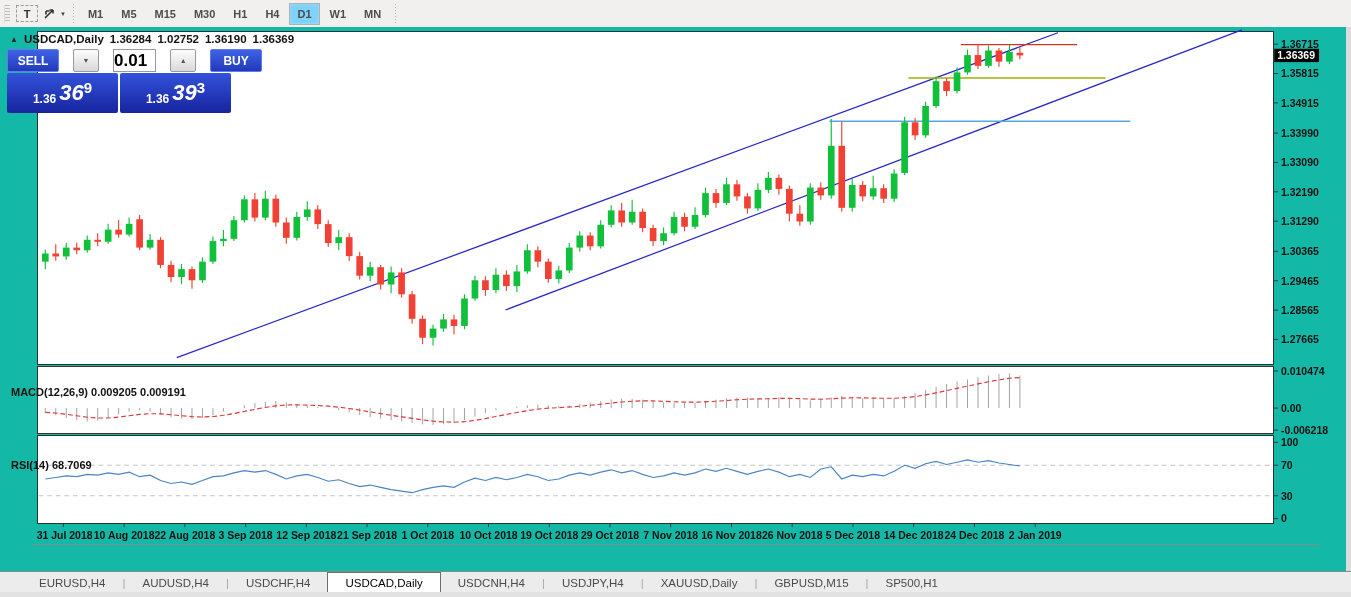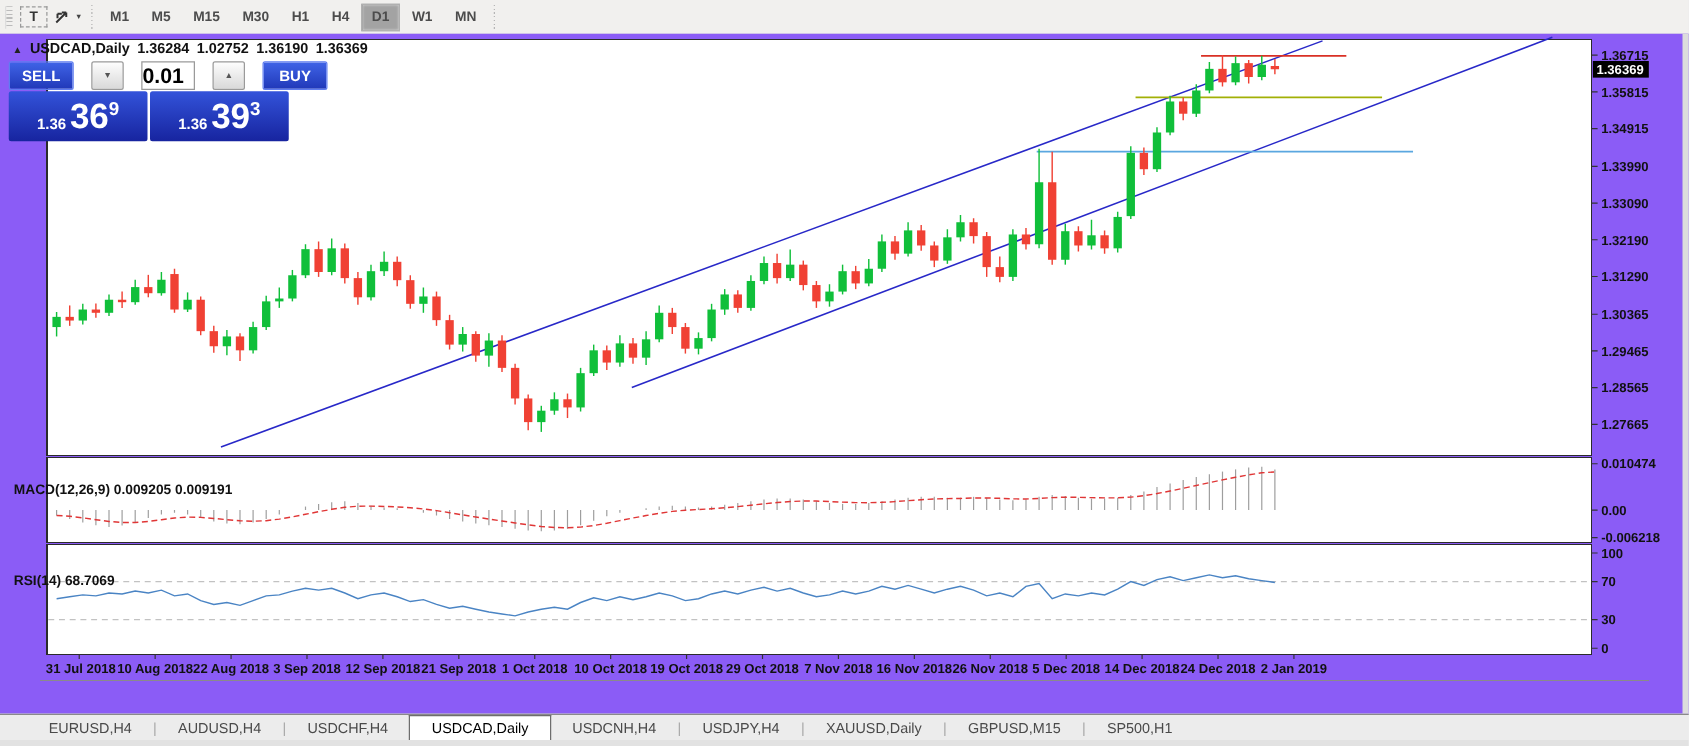--- a/index.html
+++ b/index.html
@@ -8,25 +8,25 @@
   .toolbar{position:absolute;left:0;top:0;width:1351px;height:27px;background:#f1f0ee;
     border-bottom:1px solid #c6c6c6;display:flex;align-items:center;}
   .grip{width:5px;height:18px;margin:0 4px;background:repeating-linear-gradient(
     to bottom,#bbb 0 1px,transparent 1px 3px);border-left:1px solid #ddd;}
   .tool-btn{height:20px;min-width:20px;display:flex;align-items:center;justify-content:center;
     margin:0 2px;color:#333;font-size:12px;}
   .tbtn-t{border:1px dashed #9a9a9a;width:17px;height:15px;font-weight:700;font-size:11px;}
   .caret{font-size:6px;color:#444;margin-left:3px;}
   .tf-btn{height:20px;padding:0 7px;margin:0 1px;font-size:11px;font-weight:700;color:#4c4c4c;
     display:flex;align-items:center;border:1px solid transparent;}
-  .tf-btn.active{background:#a3a3a3;border:1px solid #b0b0b0;box-shadow:inset 0 0 2px #ddd;}
+  .tf-btn.active{background:#7dd3fc;border:1px solid #b0b0b0;box-shadow:inset 0 0 2px #ddd;}
   .vsep{width:1px;height:20px;margin:0 5px;background:repeating-linear-gradient(
     to bottom,#b5b5b5 0 1px,transparent 1px 3px);}
   
-  .chart-wrap{position:absolute;left:0;top:27px;width:1351px;height:544px;background:#8b5cf6;}
+  .chart-wrap{position:absolute;left:0;top:27px;width:1351px;height:544px;background:#14b8a6;}
   .right-strip{position:absolute;right:0;top:27px;width:5px;height:544px;background:#dcdcdc;}
   svg text{font-family:"Liberation Sans",sans-serif;font-weight:700;font-size:11px;fill:#111;}
   .pane-label{position:absolute;font-size:11px;font-weight:700;color:#111;text-align:right;}
   
   .chart-title{position:absolute;left:10px;top:33px;font-size:11.5px;font-weight:700;color:#111;
     display:flex;align-items:center;gap:6px;}
   .chart-title .tri{font-size:8px;color:#222;}
   
   .trade-panel{position:absolute;left:7px;top:49px;width:224px;}
   .tp-row1{display:flex;height:23px;gap:14px;}
@@ -34,21 +34,21 @@
     color:#fff;font-size:12px;font-weight:700;display:flex;align-items:center;justify-content:center;
     border-radius:2px;}
   .spin{flex:0 0 24px;background:linear-gradient(#fdfdfd,#d9d9d9);border:1px solid #9a9a9a;
     display:flex;align-items:center;justify-content:center;font-size:7px;color:#555;border-radius:2px;}
   .vol-box{flex:1;background:#fff;border:1px solid #9a9a9a;display:flex;align-items:center;
     justify-content:flex-end;padding-right:8px;font-size:17px;font-weight:700;color:#000;}
   .tp-row2{display:flex;height:40px;gap:2px;margin-top:1px;}
   .quote-box{flex:1;background:linear-gradient(#3353da,#17249f);color:#fff;display:flex;
     align-items:center;justify-content:center;border-radius:2px;}
   .q-small{font-size:12px;font-weight:700;margin-right:3px;margin-top:12px;}
-  .q-big{font-size:28px;font-weight:700;line-height:1;}
+  .q-big{font-size:22px;font-weight:700;line-height:1;font-style:italic;}
   .q-sup{font-size:15px;font-weight:700;margin-top:-12px;}
   
   .tabbar{position:absolute;left:0;top:571px;width:1351px;height:21px;background:#ececec;
     border-top:1px solid #8a8a8a;display:flex;align-items:stretch;padding-left:22px;font-size:11.5px;}
   .tab{display:flex;align-items:center;padding:0 17px;color:#4a4a4a;}
   .tab.active{background:#fff;border:1px solid #6d6d6d;border-bottom:none;color:#000;margin-top:0px;}
   .tabsep{display:flex;align-items:center;color:#a8a8a8;}
   .bottom-strip{position:absolute;left:0;top:592px;width:1351px;height:5px;background:#e2e2e2;}
 </style>
 </head>

